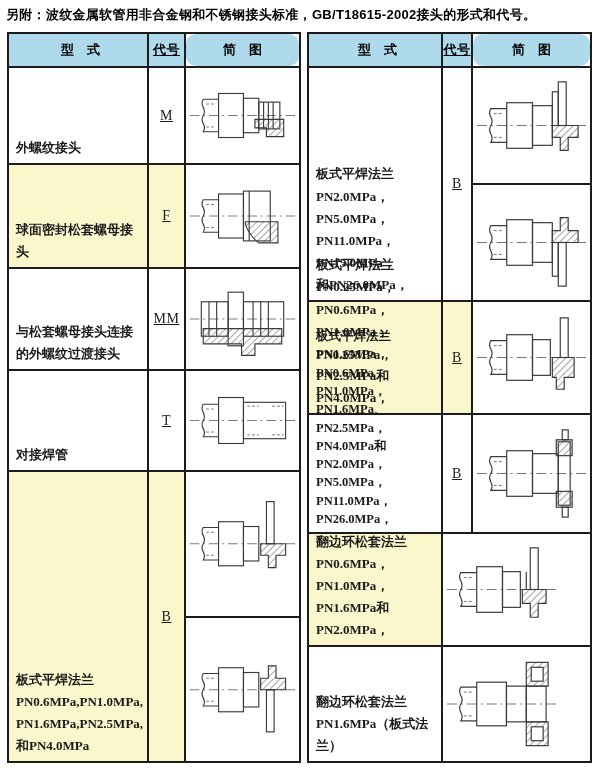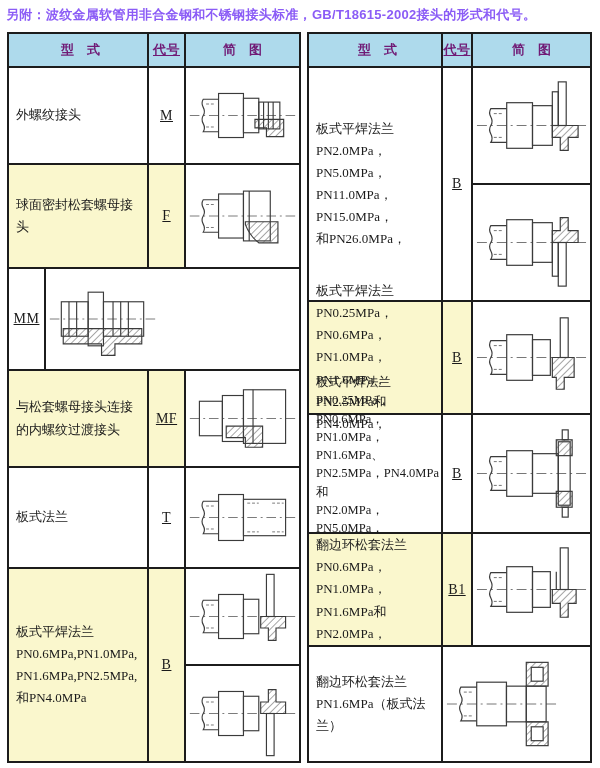--- a/index.html
+++ b/index.html
@@ -8,54 +8,54 @@
     position: relative;
     background: #ffffff;
     font-family: "Liberation Serif", serif;
     color: #1a1a1a;
     overflow: hidden;
   }
   .title {
     position: absolute; top: 6px; left: 6px; width: 590px;
     font-family: "Liberation Sans", sans-serif;
     font-weight: bold; font-size: 13px; letter-spacing: 0.3px;
-    color: #8b5cf6;
+    color: #000000;
   }
   .tables { position: absolute; top: 32px; left: 7px; display: flex; gap: 6px; }
   .tbl {
     height: 731px; border: 2px solid #1c1c1c; background: #fff;
     display: flex; flex-direction: column;
   }
   .tbl.left  { width: 294px; }
   .tbl.right { width: 285px; }
   .row { display: flex; flex: 0 0 auto; border-bottom: 2px solid #1c1c1c; }
   .row.last { flex: 1 1 auto; border-bottom: none; }
   .ct, .cc, .cf { border-right: 2px solid #1c1c1c; }
-  .cf { border-right: none; }
+  .cf { border-right: none; border-radius: 10px; }
   .left  .ct { width: 140px; } .left  .cc { width: 37px; } .left  .cf { width: 113px; }
   .right .ct { width: 134px; } .right .cc { width: 30px; } .right .cf { width: 117px; }
   .ct {
-    display: flex; align-items: center;
+    display: flex; align-items: flex-end;
     padding: 4px 2px 4px 7px;
-    font-size: 13px; line-height: 1.7;
+    font-size: 13px; line-height: 1.7; font-weight: bold;
   }
   .ct span { white-space: pre-line; }
   .row.tight .ct { line-height: 1.46; font-size: 12.5px; }
   .cc {
     display: flex; align-items: center; justify-content: center;
     font-size: 14px; letter-spacing: 0.5px; text-decoration: underline;
   }
   .cf { display: flex; flex-direction: column; }
   .sub { flex: 1 1 0; display: flex; align-items: center; justify-content: center; overflow: hidden; }
   .sub + .sub { border-top: 2px solid #1c1c1c; }
   .head { height: 34px; }
   .head > div {
     background: #aedaec;
     display: flex; align-items: center; justify-content: center;
-    font-size: 13px; font-weight: bold; color: #701a75;
+    font-size: 13px; font-weight: bold; color: #000000;
   }
   .hl { background: #faf7cd; }
   svg.fig { width: 100%; height: 100%; display: block; }
 </style>
 </head>
 <body>
 
 <div class="title">另附：波纹金属软管用非合金钢和不锈钢接头标准，GB/T18615-2002接头的形式和代号。</div>
 
 <div class="tables">
@@ -116,20 +116,23 @@
               <rect x="34" y="25" width="26" height="46" fill="none" stroke="#3b3b3b" stroke-width="1.2"></rect>
               <rect x="60" y="22" width="28" height="52" fill="none" stroke="#3b3b3b" stroke-width="1.2"></rect>
               <line x1="66" y1="22" x2="66" y2="74" stroke="#3b3b3b" stroke-width="1.2"></line>
               <path d="M62,54 H96 V76 H76 C68,70 64,62 62,57 Z" fill="url(#h1)" stroke="#3b3b3b" stroke-width="1.2"></path>
             </svg>
           </div>
         </div>
     </div>
 
     <div class="row" style="height:102px">
+      <div class="ct">
+          <span>与松套螺母接头连接的外螺纹过渡接头</span>
+        </div>
       <div class="cc">MM</div>
       <div class="cf">
           <div class="sub">
             <svg class="fig" viewBox="0 0 118 96" preserveAspectRatio="xMidYMid meet">
               <defs>
                 <pattern id="h2" width="5" height="5" patternTransform="rotate(45)" patternUnits="userSpaceOnUse">
                   <line x1="0" y1="0" x2="0" y2="5" stroke="#555" stroke-width="1.1"></line>
                 </pattern>
               </defs>
               <line x1="4" y1="48" x2="114" y2="48" stroke="#666" stroke-width="0.9" stroke-dasharray="10 4 2 4"></line>
@@ -140,47 +143,24 @@
               <rect x="60" y="30" width="42" height="36" fill="none" stroke="#3b3b3b" stroke-width="1.2"></rect>
               <line x1="70" y1="30" x2="70" y2="66" stroke="#3b3b3b" stroke-width="1.2"></line>
               <line x1="78" y1="30" x2="78" y2="66" stroke="#3b3b3b" stroke-width="1.2"></line>
               <line x1="86" y1="30" x2="86" y2="66" stroke="#3b3b3b" stroke-width="1.2"></line>
               <path d="M18,58 H100 V74 H72 V86 H58 V74 H18 Z" fill="url(#h2)" stroke="#3b3b3b" stroke-width="1.2"></path>
             </svg>
           </div>
         </div>
     </div>
 
-    <div class="row" style="height:97px">
-      <div class="ct hl">
-          <span>与松套螺母接头连接的内螺纹过渡接头</span>
-        </div>
-      <div class="cc hl">MF</div>
-      <div class="cf">
-          <div class="sub">
-            <svg class="fig" viewBox="0 0 118 96" preserveAspectRatio="xMidYMid meet">
-              <defs>
-                <pattern id="h3" width="5" height="5" patternTransform="rotate(45)" patternUnits="userSpaceOnUse">
-                  <line x1="0" y1="0" x2="0" y2="5" stroke="#555" stroke-width="1.1"></line>
-                </pattern>
-              </defs>
-              <line x1="4" y1="48" x2="114" y2="48" stroke="#666" stroke-width="0.9" stroke-dasharray="10 4 2 4"></line>
-              <rect x="14" y="30" width="24" height="36" fill="none" stroke="#3b3b3b" stroke-width="1.2"></rect>
-              <rect x="38" y="24" width="22" height="48" fill="none" stroke="#3b3b3b" stroke-width="1.2"></rect>
-              <rect x="60" y="18" width="44" height="56" fill="none" stroke="#3b3b3b" stroke-width="1.2"></rect>
-              <line x1="70" y1="18" x2="70" y2="74" stroke="#3b3b3b" stroke-width="1.2"></line>
-              <path d="M42,56 H80 V78 H62 V68 H42 Z" fill="url(#h3)" stroke="#3b3b3b" stroke-width="1.2"></path>
-            </svg>
-          </div>
-        </div>
-    </div>
 
     <div class="row" style="height:101px">
       <div class="ct">
-          <span>板式法兰</span>
+          <span>对接焊管</span>
         </div>
       <div class="cc">T</div>
       <div class="cf">
           <div class="sub">
             <svg class="fig" viewBox="0 0 118 96" preserveAspectRatio="xMidYMid meet">
               <defs>
                 <pattern id="h4" width="5" height="5" patternTransform="rotate(45)" patternUnits="userSpaceOnUse">
                   <line x1="0" y1="0" x2="0" y2="5" stroke="#555" stroke-width="1.1"></line>
                 </pattern>
               </defs>
@@ -363,21 +343,20 @@
           </div>
         </div>
     </div>
 
     <div class="row" style="height:113px">
       <div class="ct hl">
           <span>翻边环松套法兰
 PN0.6MPa，PN1.0MPa，
 PN1.6MPa和PN2.0MPa，</span>
         </div>
-      <div class="cc hl">B1</div>
       <div class="cf">
           <div class="sub">
             <svg class="fig" viewBox="0 0 118 96" preserveAspectRatio="xMidYMid meet">
               <defs>
                 <pattern id="h11" width="5" height="5" patternTransform="rotate(45)" patternUnits="userSpaceOnUse">
                   <line x1="0" y1="0" x2="0" y2="5" stroke="#555" stroke-width="1.1"></line>
                 </pattern>
               </defs>
               <line x1="4" y1="48" x2="114" y2="48" stroke="#666" stroke-width="0.9" stroke-dasharray="10 4 2 4"></line>
               <path d="M34,31 H18 c-5,8 5,9 0,17 c-5,8 5,9 0,17 H34" fill="none" stroke="#3b3b3b" stroke-width="1.2"></path>

